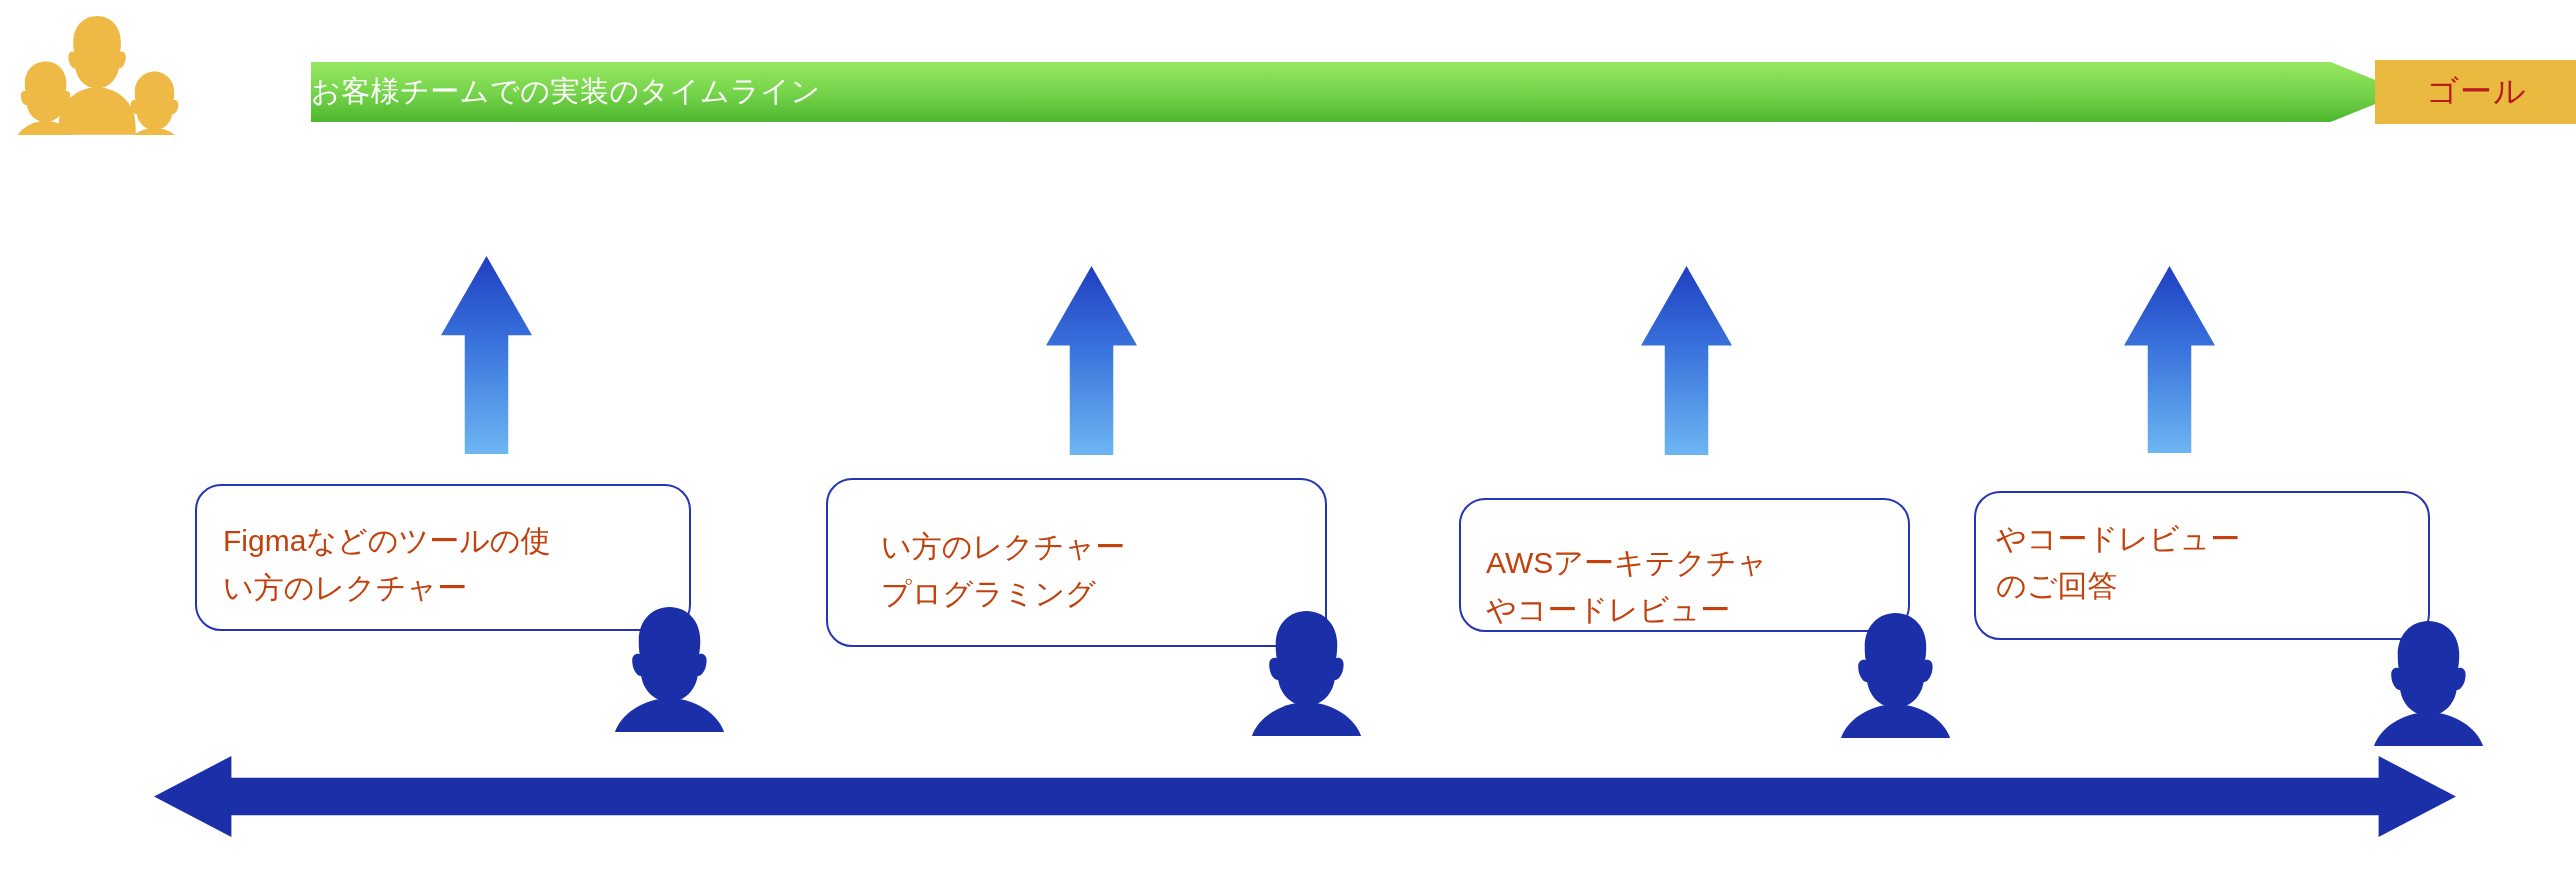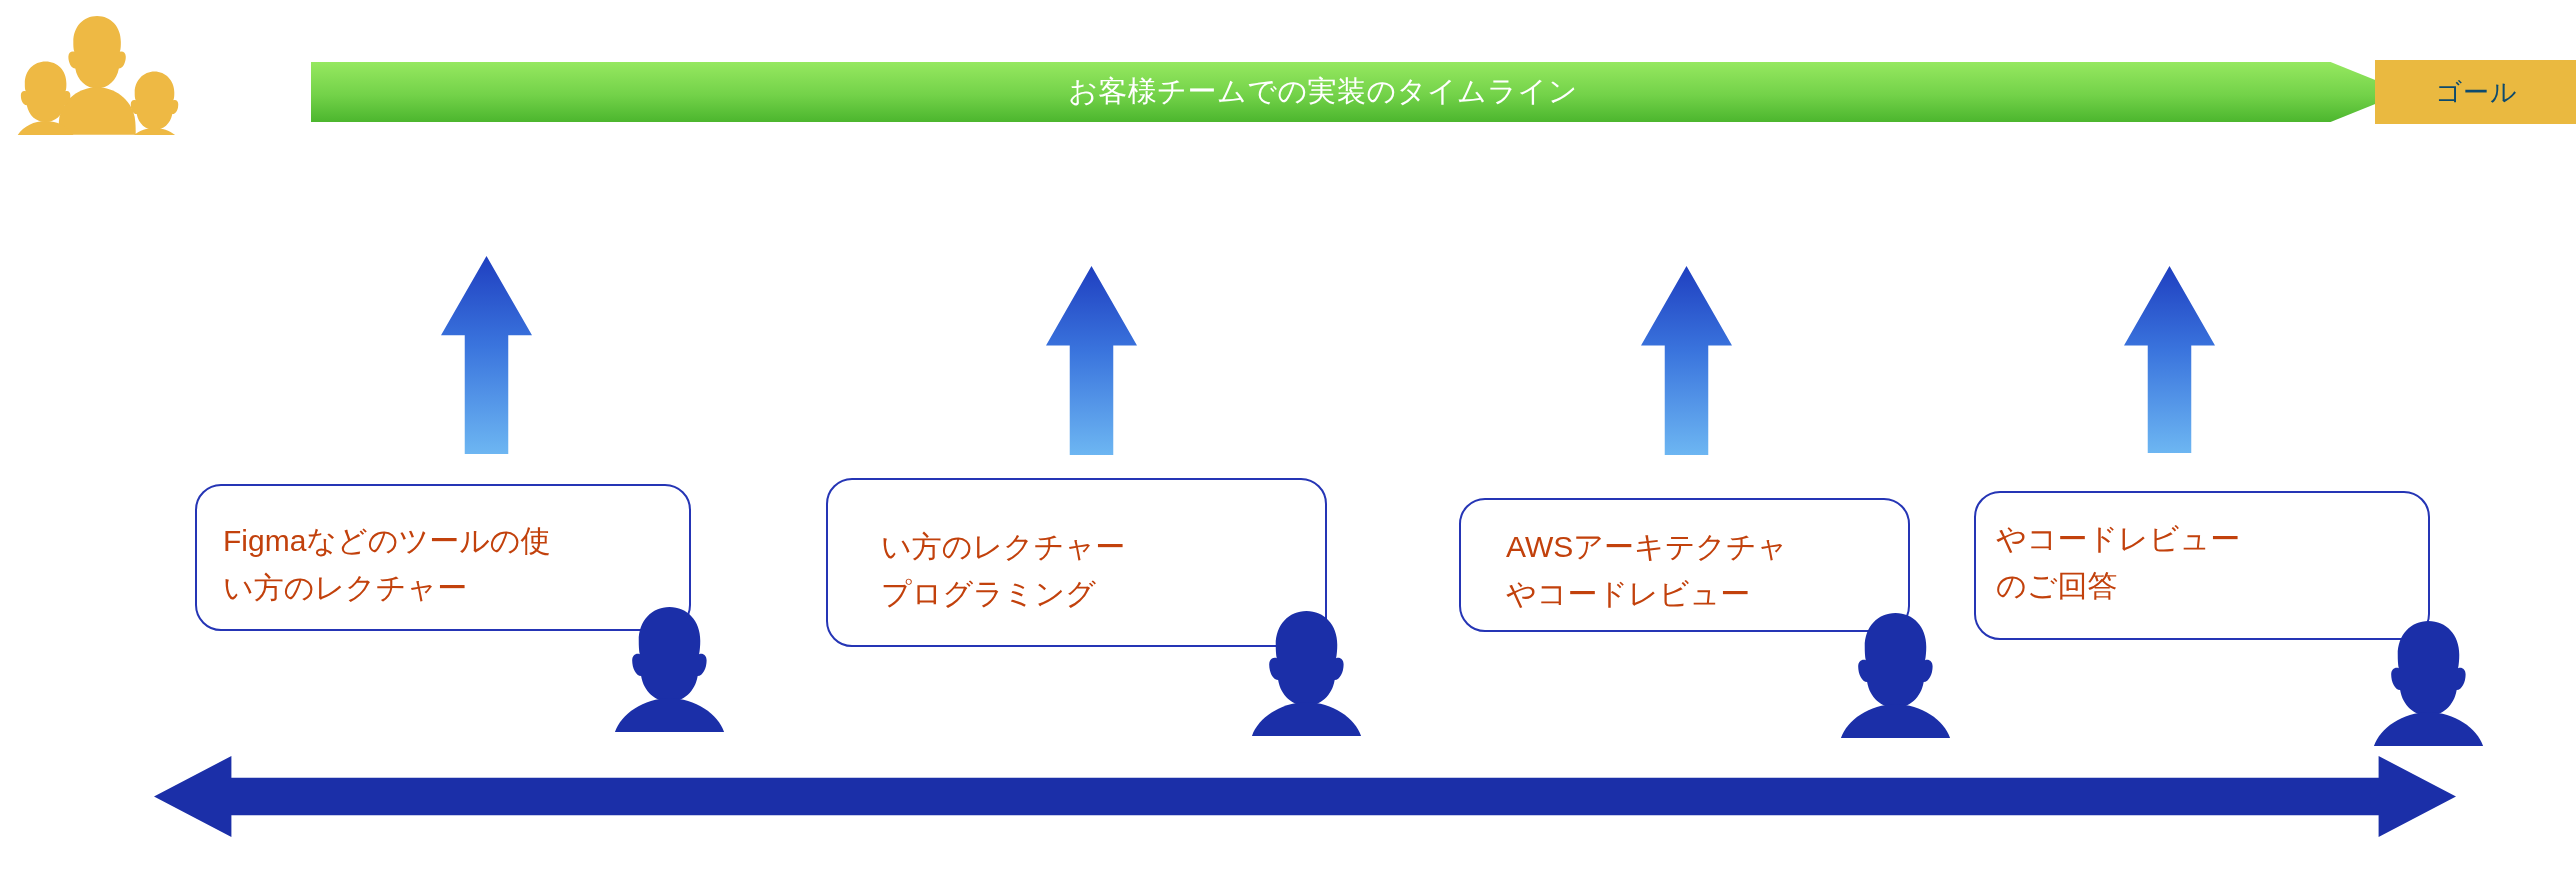--- a/index.html
+++ b/index.html
@@ -9,27 +9,27 @@
   .stage{position:absolute;left:0;top:0;width:2576px;height:875px;}
 
   
   .people-group{position:absolute;left:6px;top:8px;width:198px;height:127px;}
   .people-group svg{display:block;width:198px;height:127px;}
 
   
   .banner{position:absolute;left:311px;top:62px;width:2094px;height:60px;}
   .banner svg{display:block;width:2094px;height:60px;}
   .banner-label{position:absolute;left:311px;top:62px;width:2024px;height:60px;
-      display:flex;align-items:center;justify-content:center;
+      display:flex;align-items:center;
       color:#ffffff;font-size:29px;letter-spacing:0.5px;white-space:nowrap;}
 
   
   .goal-box{position:absolute;left:2375px;top:60px;width:203px;height:64px;
       background:#eab940;display:flex;align-items:center;justify-content:center;}
-  .goal-label{color:#0c4a6e;font-size:26px;letter-spacing:1px;white-space:nowrap;}
+  .goal-label{color:#b91c1c;font-size:32px;letter-spacing:1px;white-space:nowrap;}
 
   
   .up-arrow{position:absolute;width:91px;height:189px;}
   .up-arrow svg{display:block;width:91px;height:189px;}
   .ua1{left:441px;top:256px;height:198px;}
   .ua1 svg{height:198px;}
   .ua2{left:1046px;top:266px;height:189px;}
   .ua3{left:1641px;top:266px;height:189px;}
   .ua4{left:2124px;top:266px;height:187px;}
   .ua4 svg{height:187px;}
@@ -38,21 +38,21 @@
   .bubble{position:absolute;box-sizing:border-box;
       border:2px solid #2535b5;border-radius:26px;background:#ffffff;}
   .bubble-text{position:absolute;color:#c2410c;font-size:30px;
       line-height:1.55;white-space:pre-line;}
 
   .b1{left:195px;top:484px;width:496px;height:147px;}
   .t1{left:223px;top:518px;width:466px;}
   .b2{left:826px;top:478px;width:501px;height:169px;}
   .t2{left:881px;top:524px;width:456px;}
   .b3{left:1459px;top:498px;width:451px;height:134px;}
-  .t3{left:1486px;top:524px;width:427px;margin-left:20px;}
+  .t3{left:1486px;top:540px;width:427px;}
   .b4{left:1974px;top:491px;width:456px;height:149px;}
   .t4{left:1996px;top:516px;width:437px;}
 
   
   .person{position:absolute;width:129px;height:129px;}
   .person svg{display:block;width:129px;height:129px;}
   .p1{left:605px;top:603px;}
   .p2{left:1242px;top:607px;}
   .p3{left:1831px;top:609px;}
   .p4{left:2364px;top:617px;}

